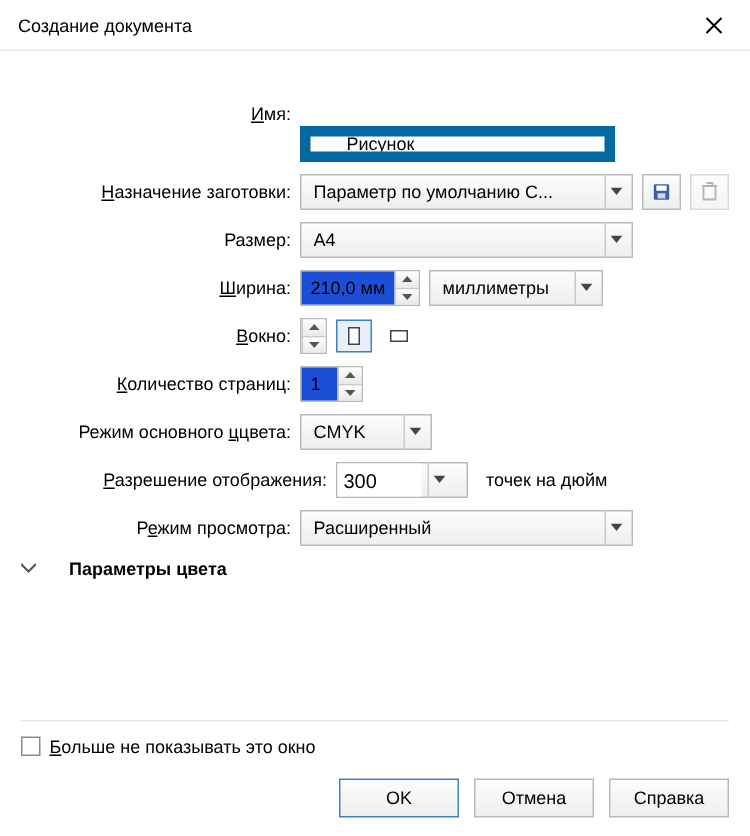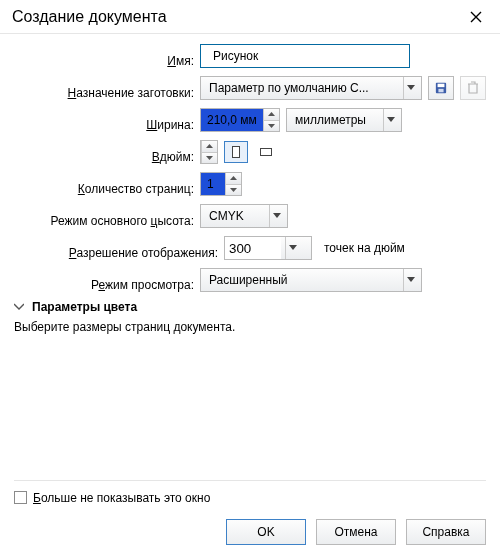--- a/index.html
+++ b/index.html
@@ -13,55 +13,56 @@
     background: #fff;
     position: relative;
   }
   .titlebar {
     height: 34px;
     display: flex;
     align-items: center;
     padding: 0 4px 0 12px;
     border-bottom: 1px solid #e6e6e6;
   }
-  .titlebar .title { font-size: 16px; flex: 1; }
+  .titlebar .title { font-size: 12px; flex: 1; }
   .titlebar .close {
     width: 40px; height: 28px;
     display: flex; align-items: center; justify-content: center;
     cursor: default;
   }
   .content {
     padding: 10px 14px 4px 14px;
   }
   .form-row {
     display: flex;
-    align-items: flex-end;
+    align-items: center;
     margin-bottom: 8px;
     min-height: 24px;
   }
   .form-label {
     width: 186px;
     text-align: right;
     padding-right: 6px;
     white-space: nowrap;
   }
   .u { text-decoration: underline; text-decoration-thickness: 1px; }
   .field {
     display: flex;
     align-items: center;
     gap: 6px;
     flex: 1;
   }
   input[type=text].txt {
-    border: 1px solid #0369a1;
+    border: 7px solid #0369a1;
     height: 24px;
-    padding: 2px 12px;
+    padding: 2px 24px;
     font: inherit;
     background: #fff;
     outline: none;
+    margin-top: 40px;
   }
   .txt-wide { width: 210px; }
   .combo, .combo-sm, .combo-xs {
     border: 1px solid #b9b9b9;
     height: 24px;
     background: linear-gradient(#fdfdfd, #eceef0);
     display: flex;
     align-items: center;
     padding: 0 4px 0 8px;
     position: relative;
@@ -122,21 +123,21 @@
     display: inline-flex; align-items: center; justify-content: center;
   }
   .orient-btn.active { border: 1px solid #3d81c7; background: #e8f0fa; }
   .orient-glyph {
     border: 1.2px solid #444;
     background: #fff;
   }
   .portrait .orient-glyph { width: 8px; height: 12px; }
   .landscape .orient-glyph { width: 12px; height: 8px; }
   .section-head {
-    display: flex; align-items: center; gap: 6px;
+    display: flex; align-items: center; gap: 20px;
     font-weight: 600;
     margin-top: 8px; margin-bottom: 6px;
     cursor: default;
   }
   .section-head .chev { width: 12px; }
   .desc {
     margin: 2px 0 10px 0;
   }
   .footer {
     position: absolute;
@@ -208,20 +209,33 @@
           </svg>
       </button>
       <button class="icon-btn disabled">
         <svg width="12" height="14" viewBox="0 0 12 14">
             <path d="M1 3 h10 M2 3 v9 h8 v-9 M4 1 h4 v2" fill="none" stroke="#777" stroke-width="1.2"></path>
           </svg>
       </button>
     </div>
   </div>
 
+  <div class="form-row">
+    <div class="form-label">Размер:</div>
+    <div class="field">
+      <div class="combo">
+        <span class="cval">A4</span>
+        <span class="combo-arrow">
+          <svg width="8" height="6">
+              <path d="M0 0 L8 0 L4 5 Z" fill="#444"></path>
+            </svg>
+        </span>
+      </div>
+    </div>
+  </div>
 
   <div class="form-row">
     <div class="form-label">
       <span class="u">Ш</span><span>ирина:</span>
     </div>
     <div class="field">
       <div class="spinbox">
         <input class="sval" value="210,0 мм" style="">
         <div class="spin">
           <button>
@@ -242,21 +256,21 @@
           <svg width="8" height="6">
               <path d="M0 0 L8 0 L4 5 Z" fill="#444"></path>
             </svg>
         </span>
       </div>
     </div>
   </div>
 
   <div class="form-row">
     <div class="form-label">
-      <span class="u">В</span><span>дюйм:</span>
+      <span class="u">В</span><span>окно:</span>
     </div>
     <div class="field">
       <div class="spinbox">
         <div class="spin">
           <button>
               <svg width="7" height="4">
                 <path d="M0 4 L7 4 L3.5 0 Z" fill="#555"></path>
               </svg>
             </button>
           <button>
@@ -293,21 +307,21 @@
                 <path d="M0 0 L7 0 L3.5 4 Z" fill="#555"></path>
               </svg>
             </button>
         </div>
       </div>
     </div>
   </div>
 
   <div class="form-row">
     <div class="form-label">
-      <span>Режим основного </span><span class="u">ц</span><span>ысота:</span>
+      <span>Режим основного </span><span class="u">ц</span><span>цвета:</span>
     </div>
     <div class="field">
       <div class="combo-xs">
         <span class="cval">CMYK</span>
         <span class="combo-arrow">
           <svg width="8" height="6">
               <path d="M0 0 L8 0 L4 5 Z" fill="#444"></path>
             </svg>
         </span>
       </div>
@@ -349,21 +363,20 @@
 
   <div class="section-head">
     <span class="chev">
       <svg width="10" height="8">
           <path d="M0 1 L5 6 L10 1" fill="none" stroke="#555" stroke-width="1.4"></path>
         </svg>
     </span>
     <span>Параметры цвета</span>
   </div>
 
-  <div class="desc">Выберите размеры страниц документа.</div>
 
 </div>
 
 <div class="footer">
   <hr>
   <div class="chk-row">
     <div class="chk"></div>
     <span>
       <span class="u">Б</span><span>ольше не показывать это окно</span>
     </span>

